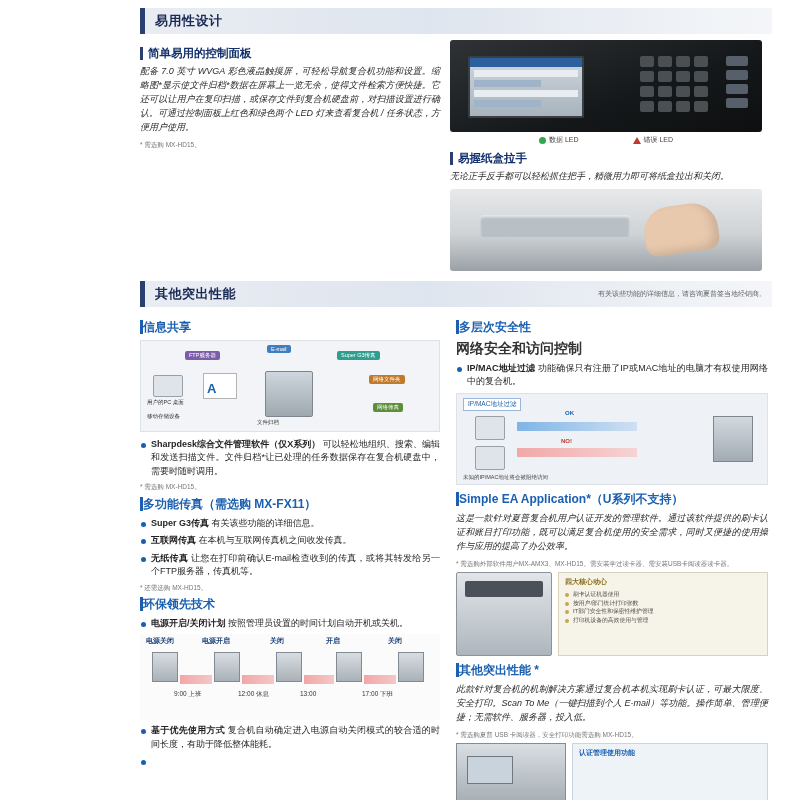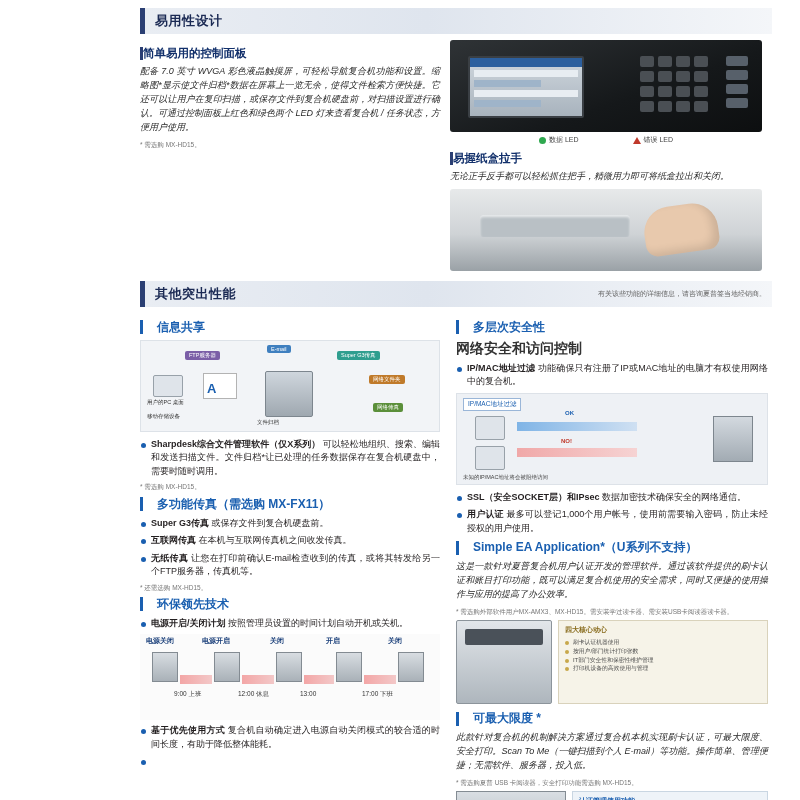--- a/index.html
+++ b/index.html
@@ -20,28 +20,28 @@
     background: linear-gradient(to right, #e9edf3 0%, #dfe5ee 45%, #f4f6f9 100%);
     border-left: 5px solid #2b3f73;
     display: flex; align-items: center;
     padding-left: 10px;
     margin-bottom: 6px;
   }
   .sect-bar .t { font-size: 13px; font-weight: bold; color: #1b2a54; letter-spacing: .5px; }
   .sect-bar .note { margin-left: auto; font-size: 7px; color: #666; padding-right: 6px; }
 
   .sub-h {
-    display:flex; align-items:center; 
+    display:flex; align-items:center; gap:5px;
     font-size: 11.5px; font-weight: bold; color:#12306b;
     margin: 6px 0 4px 0;
   }
   .sub-h .bar { width: 3px; height: 13px; background:#2b3f73; display:inline-block; }
 
   .blue-h {
-    display:flex; align-items:center; gap:14px;
+    display:flex; align-items:center; gap:0;
     font-size: 12px; font-weight: bold; color:#1a5fb0;
     margin: 4px 0 4px 0;
   }
   .blue-h .bar { width:3px; height:14px; background:#1a5fb0; display:inline-block; }
 
   p.body { font-size: 9px; line-height: 1.55; margin: 0 0 5px 0; text-align: justify; color:#2a2a2a;font-style:italic; }
   .tiny { font-size: 6.5px; color:#777; line-height:1.4; margin:1px 0 4px 0; }
   .b { font-weight: bold; }
 
   ul.bul { list-style:none; margin:0 0 4px 0; padding:0; }
@@ -255,21 +255,21 @@
       </ul>
       <div class="tiny">* 需选购 MX-HD15。</div>
 
       <div class="blue-h">
         <span class="bar"></span>
         <span>多功能传真（需选购 MX-FX11）</span>
       </div>
       <ul class="bul">
         <li>
           <span class="b">Super G3传真</span>
-          <span>或保存文件到复合机硬盘前。</span>
+          <span>有关该些功能的详细信息。</span>
         </li>
         <li>
           <span class="b">互联网传真</span>
           <span>在本机与互联网传真机之间收发传真。</span>
         </li>
         <li>
           <span class="b">无纸传真</span>
           <span>让您在打印前确认E-mail检查收到的传真，或将其转发给另一个FTP服务器，传真机等。</span>
         </li>
       </ul>
@@ -338,30 +338,20 @@
         <div class="pc2" style="left:18px;top:22px;"></div>
         <div class="pc2" style="left:18px;top:52px;"></div>
         <div class="arrow-ok"></div>
         <div class="arrow-no"></div>
         <div class="tag" style="left:108px;top:16px;color:#1a5fb0;">OK</div>
         <div class="tag" style="left:104px;top:44px;color:#c0392b;">NO!</div>
         <div class="prn"></div>
         <div class="foot">未知的IP/MAC地址将会被阻绝访问</div>
       </div>
 
-      <ul class="bul">
-        <li>
-          <span class="b">SSL（安全SOCKET层）和IPsec</span>
-          <span>数据加密技术确保安全的网络通信。</span>
-        </li>
-        <li>
-          <span class="b">用户认证</span>
-          <span>最多可以登记1,000个用户帐号，使用前需要输入密码，防止未经授权的用户使用。</span>
-        </li>
-      </ul>
 
       <div class="blue-h">
         <span class="bar"></span>
         <span>Simple EA Application*（U系列不支持）</span>
       </div>
       <p class="body">这是一款针对夏普复合机用户认证开发的管理软件。通过该软件提供的刷卡认证和账目打印功能，既可以满足复合机使用的安全需求，同时又便捷的使用操作与应用的提高了办公效率。</p>
       <div class="tiny">* 需选购外部软件用户MX-AMX3、MX-HD15。需安装学过读卡器、需安装USB卡阅读器读卡器。</div>
 
       <div class="prod-box">
         <div class="prod-img">
@@ -373,21 +363,21 @@
             <li>刷卡认证机器使用</li>
             <li>按用户/部门统计打印张数</li>
             <li>IT部门安全性和保密性维护管理</li>
             <li>打印机设备的高效使用与管理</li>
           </ul>
         </div>
       </div>
 
       <div class="blue-h">
         <span class="bar"></span>
-        <span>可最大限度 *</span>
+        <span>其他突出性能 *</span>
       </div>
       <p class="body">此款针对复合机的机制解决方案通过复合机本机实现刷卡认证，可最大限度、安全打印。Scan To Me（一键扫描到个人 E-mail）等功能。操作简单、管理便捷；无需软件、服务器，投入低。</p>
       <div class="tiny">* 需选购夏普 USB 卡阅读器，安全打印功能需选购 MX-HD15。</div>
 
       <div class="card-box">
         <div class="card-img">
           <div class="scr"></div>
 
         </div>
         <div class="auth-card">

